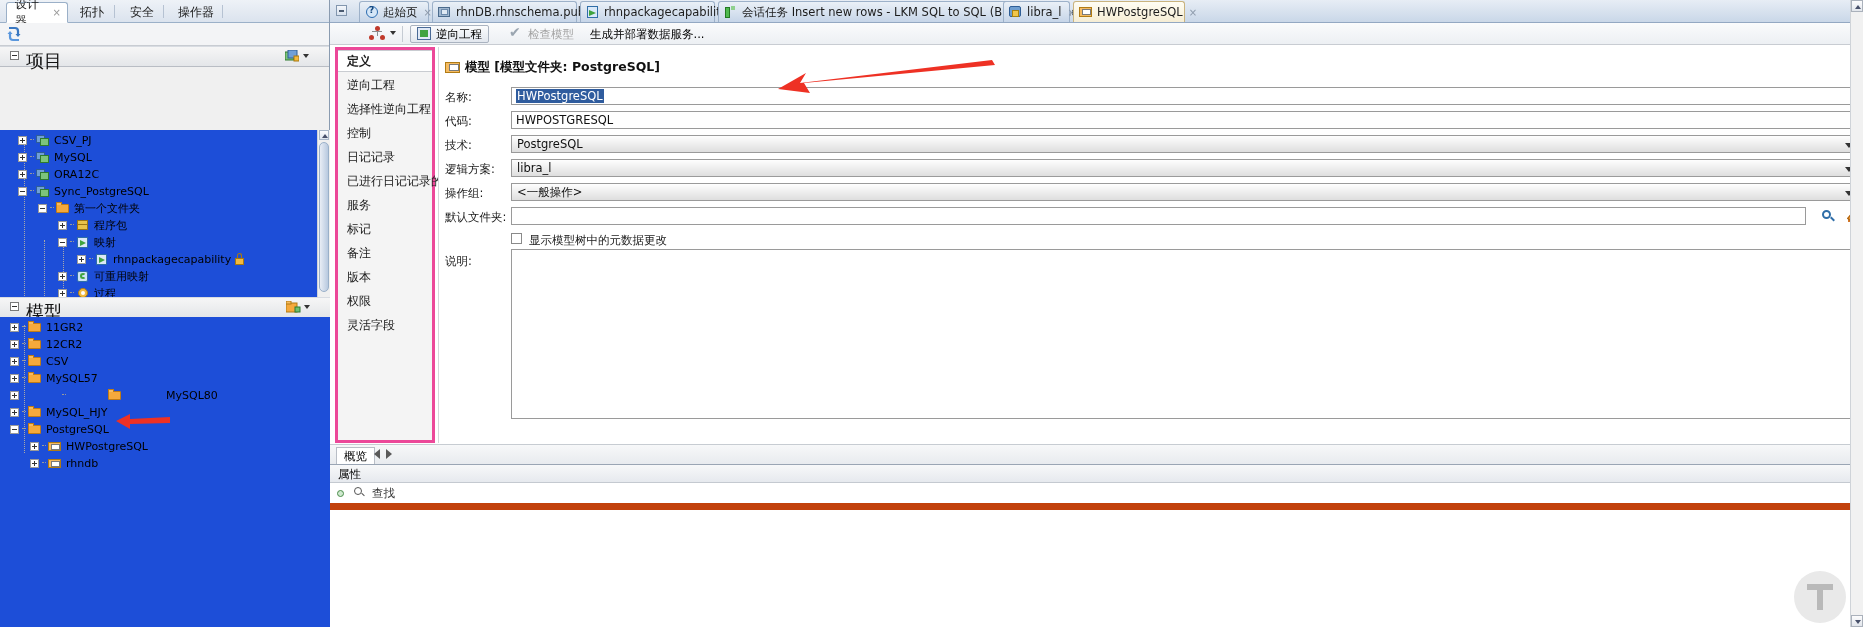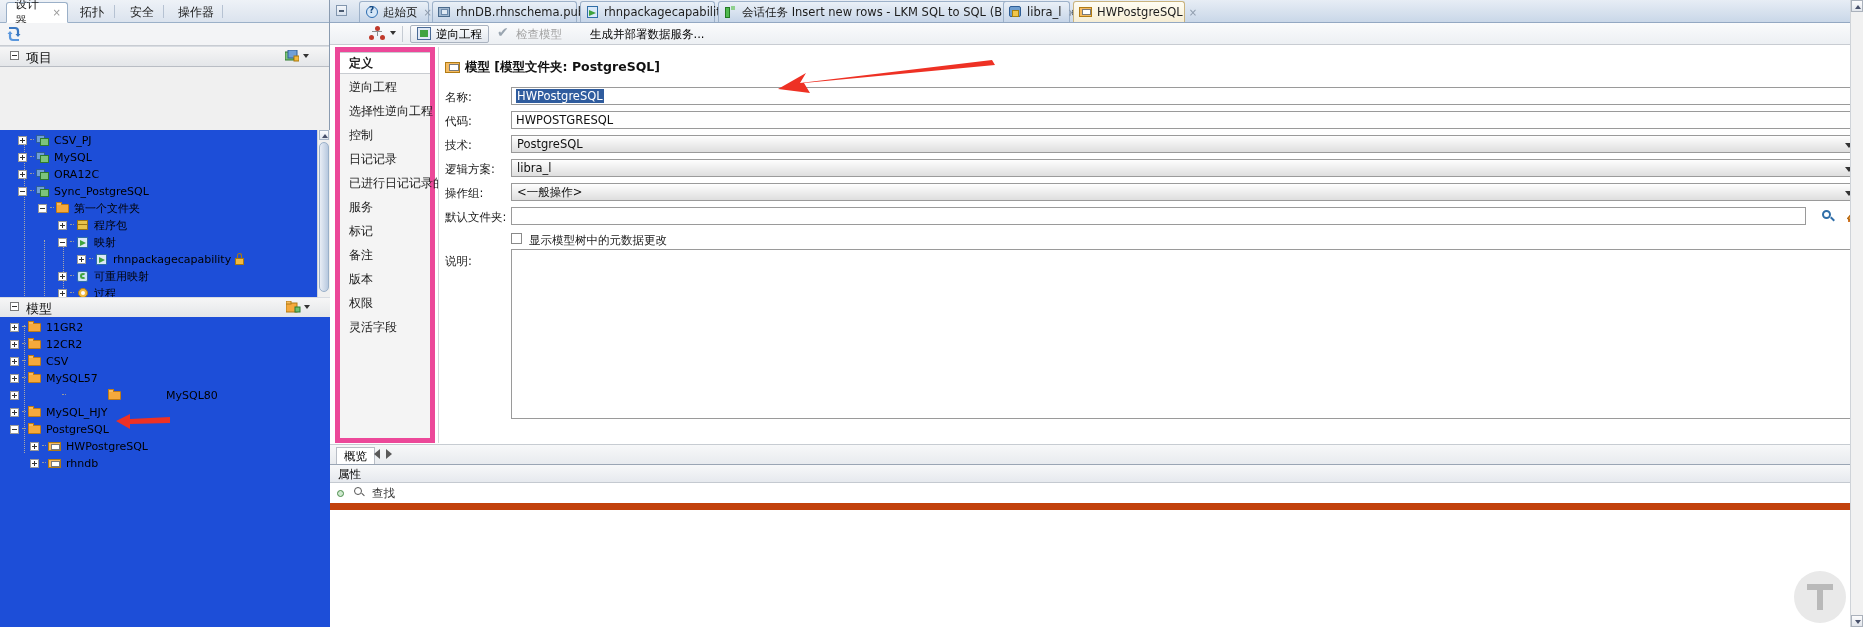--- a/index.html
+++ b/index.html
@@ -19,21 +19,21 @@
   .ltab.active{background:#ffffff;border:1px solid #9bb0c8;border-bottom:1px solid #ffffff;border-radius:3px 3px 0 0;top:2px;height:21px;}
   .ltab .x{margin-left:5px;color:#9a9a9a;font-size:10px;}
   .ltab-sep{position:absolute;top:5px;width:1px;height:13px;background:#b6c2d2;}
 
   .ltoolbar{position:relative;height:22px;background:#f3f4f6;border-bottom:1px solid #c8ccd2;}
   .ltoolbar .tbtn{position:absolute;left:5px;top:2px;width:18px;height:18px;}
 
   .panel-hdr{position:relative;height:19px;background:linear-gradient(to bottom,#f6f6f6,#e4e6e9);border-bottom:1px solid #b9bdc4;border-top:1px solid #d8dce2;}
   .panel-hdr .collapse{position:absolute;left:10px;top:4px;width:9px;height:9px;border:1px solid #7a7a7a;background:#fff;box-sizing:border-box;}
   .panel-hdr .collapse:after{content:"";position:absolute;left:1px;top:3px;width:5px;height:1px;background:#333;}
-  .panel-hdr .ttl{position:absolute;left:26px;top:2px;font-size:13px;color:#111;}
+  .panel-hdr .ttl{position:absolute;left:26px;top:2px;font-size:18px;color:#111;}
   .panel-hdr .hicon{position:absolute;top:3px;width:14px;height:13px;}
   .panel-hdr .hcaret{position:absolute;top:7px;width:0;height:0;border-left:3px solid transparent;border-right:3px solid transparent;border-top:4px solid #333;}
 
   .treebox{position:relative;background:#1d4ed8;overflow:hidden;}
   .tvscroll{position:absolute;right:0;top:0;width:12px;bottom:0;background:#f0f0f0;border-left:1px solid #cfd3d8;}
   .tvscroll .thumb{position:absolute;left:1px;width:10px;background:linear-gradient(to right,#e8edf5,#b8c9df);border:1px solid #9ab0c9;border-radius:5px;box-sizing:border-box;}
   .tvscroll .arw{position:absolute;left:1px;width:10px;height:10px;background:linear-gradient(to bottom,#fbfcfe,#dfe6ef);border:1px solid #a9b7c8;box-sizing:border-box;}
 
   .node{position:absolute;height:14px;display:flex;align-items:center;white-space:nowrap;font-size:11px;}
   .exp{width:9px;height:9px;border:1px solid #9a9a9a;background:#fff;position:relative;box-sizing:border-box;flex:0 0 auto;margin-right:3px;}
@@ -109,21 +109,21 @@
   .ic-rev:before{content:"";position:absolute;left:0px;top:0px;width:14px;height:13px;background:#dfe9f6;border:1px solid #4a6a96;box-sizing:border-box;}
   .ic-rev:after{content:"";position:absolute;left:3px;top:3px;width:8px;height:7px;background:#3fa33f;}
   .ic-chk:before{content:"";position:absolute;left:1px;top:1px;width:12px;height:12px;}
   .ic-chk:after{content:"✔";position:absolute;left:0px;top:-3px;font-size:14px;color:#9aa5b0;}
   .ic-netdrop{width:20px;height:16px;position:relative;}
   .ic-netdrop .d{position:absolute;width:5px;height:5px;background:#c0392b;border-radius:50%;}
   .ic-netdrop .ln{position:absolute;background:#8d8d8d;}
 
   
   .editor{position:absolute;left:0;top:44px;width:1533px;height:420px;background:#fff;border-top:1px solid #c8ccd2;}
-  .ed-sidebar{position:absolute;left:5px;top:2px;width:100px;bottom:22px;background:#f4f4f4;border:5px solid #ec4899;box-sizing:border-box;}
+  .ed-sidebar{position:absolute;left:5px;top:2px;width:100px;bottom:22px;background:#f4f4f4;border:3px solid #ec4899;box-sizing:border-box;}
   .ed-item{position:absolute;left:0;width:100%;height:22px;display:flex;align-items:center;padding-left:9px;box-sizing:border-box;font-size:12px;color:#1a1a1a;white-space:nowrap;}
   .ed-item.sel{background:#ffffff;border-top:1px solid #c9ccd1;border-bottom:1px solid #c9ccd1;font-weight:bold;}
 
   .ed-main{position:absolute;left:108px;top:2px;right:4px;bottom:22px;background:#fff;border-left:1px solid #d4d7db;}
   .ed-title{position:absolute;left:6px;top:12px;display:flex;align-items:center;font-size:12.5px;font-weight:bold;color:#111;}
   .ed-title .tic{width:16px;height:14px;position:relative;margin-right:4px;}
   .ed-title .tic:before{content:"";position:absolute;left:0;top:1px;width:15px;height:11px;background:#f5bb61;border:1px solid #b07b15;box-sizing:border-box;}
   .ed-title .tic:after{content:"";position:absolute;left:4px;top:3px;width:10px;height:7px;background:#fff;border:1px solid #7a7a7a;box-sizing:border-box;}
   .flabel{position:absolute;font-size:11.5px;color:#1a1a1a;text-align:left;white-space:nowrap;}
   .finput{position:absolute;height:18px;box-sizing:border-box;border:1px solid #9a9a9a;background:#fff;font-size:11.5px;color:#111;padding:1px 4px;line-height:15px;font-family:"DejaVu Sans","Liberation Sans",sans-serif;outline:none;}
@@ -466,21 +466,21 @@
         <div class="d" style="left:7px;top:0px;"></div>
         <div class="d" style="left:1px;top:9px;"></div>
         <div class="d" style="left:12px;top:9px;"></div>
       </div>
       <div class="hcaret" style="position:absolute;left:60px;top:8px;width:0;height:0;border-left:3px solid transparent;border-right:3px solid transparent;border-top:4px solid #333;"></div>
       <div class="tb-sep" style="left:72px;"></div>
       <div class="tb-btn raised" style="left:80px;">
         <span class="tb-ic ic-rev"></span>
         <span>逆向工程</span>
       </div>
-      <div class="tb-btn dis" style="left:160px;">
+      <div class="tb-btn dis" style="left:172px;">
         <span class="tb-ic ic-chk"></span>
         <span>检查模型</span>
       </div>
       <div class="tb-btn" style="left:253px;">
         <span>生成并部署数据服务...</span>
       </div>
     </div>
 
     <div class="editor">
 

